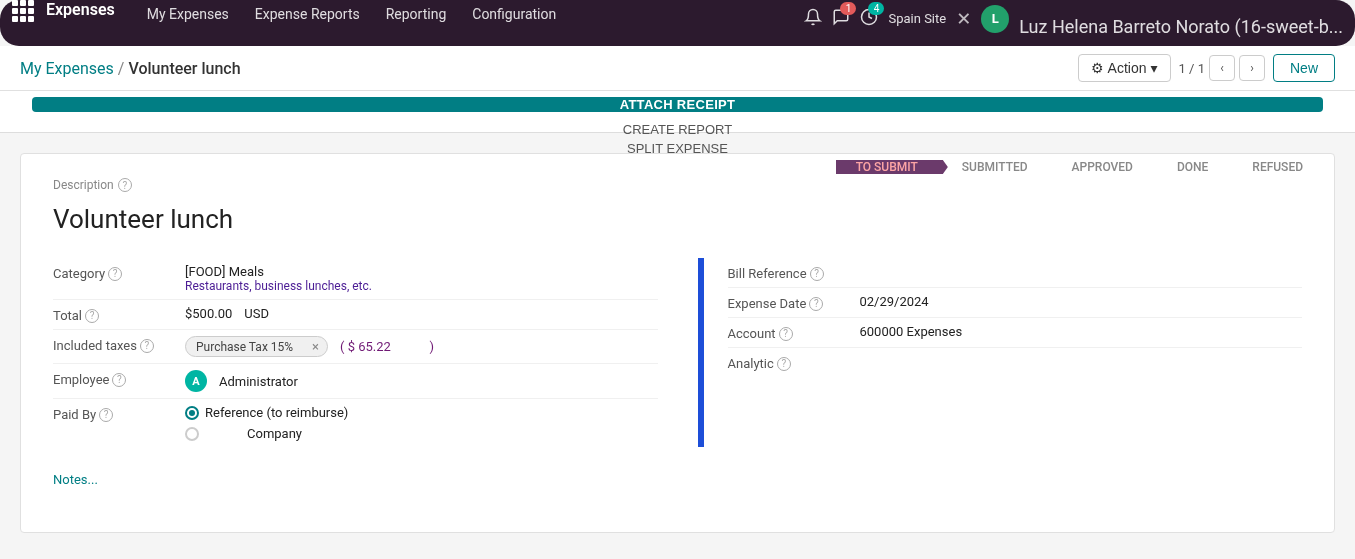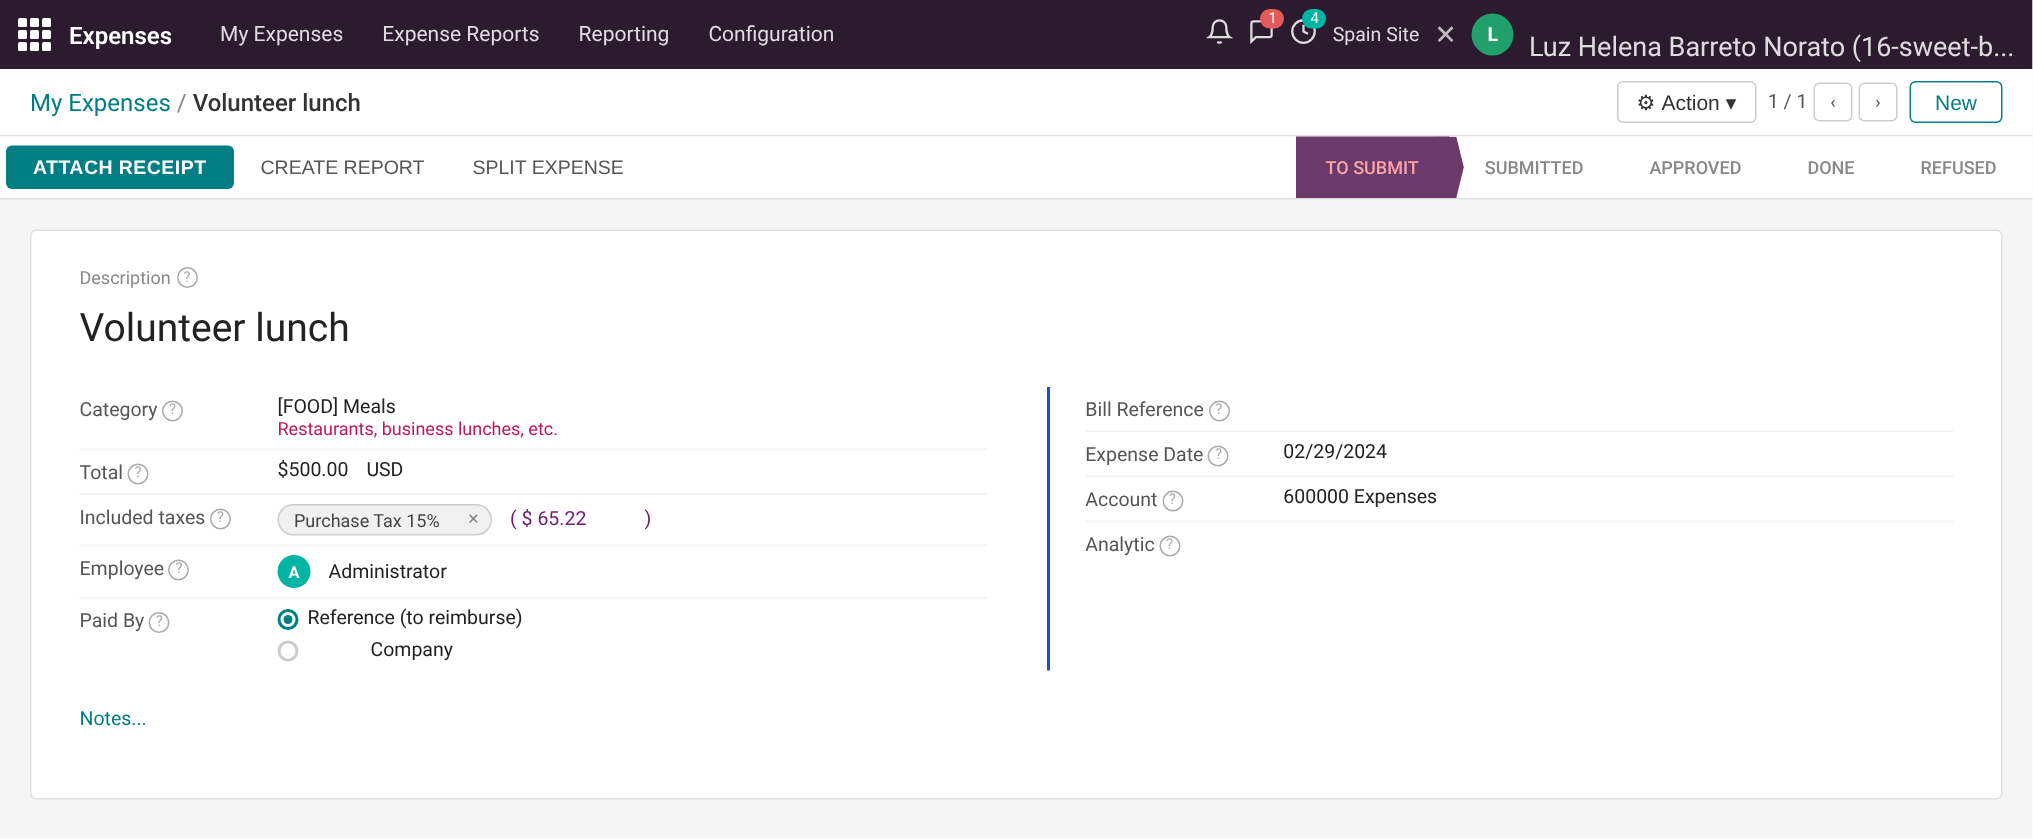--- a/index.html
+++ b/index.html
@@ -3,24 +3,25 @@
   <meta charset="utf-8">
   <style>
     * { box-sizing: border-box; margin: 0; padding: 0; }
     body { font-family: -apple-system, BlinkMacSystemFont, 'Segoe UI', Roboto, sans-serif; font-size: 14px; background: #f5f5f5; }
 
     
     .topnav {
       background: #2c1a2e;
       color: #fff;
       display: flex;
-      align-items: center;
+      align-items: flex-start;
       height: 46px;
       padding: 0 12px;
       gap: 4px;
+      border-radius: 19px;
     }
     .topnav-apps {
       display: grid;
       grid-template-columns: repeat(3,6px);
       grid-template-rows: repeat(3,6px);
       gap: 2px;
       margin-right: 8px;
       cursor: pointer;
     }
     .topnav-apps span { background: #fff; border-radius: 1px; width: 6px; height: 6px; display: block; }
@@ -109,23 +110,24 @@
       padding: 5px 16px; border-radius: 4px; font-size: 14px;
       cursor: pointer; font-weight: 500;
     }
 
     
     .status-bar {
       background: #fff;
       display: flex;
       align-items: stretch;
       border-bottom: 1px solid #ddd;
-      padding: 0 4px;
+      padding: 0 32px;
       gap: 4px;
       height: 42px;
+      flex-direction: column;
     }
     .status-btn-green {
       background: #017e84;
       color: #fff;
       border: none;
       padding: 0 18px;
       font-size: 13px;
       font-weight: 600;
       border-radius: 4px;
       cursor: pointer;
@@ -231,21 +233,21 @@
       align-items: center;
       gap: 3px;
       padding-top: 2px;
     }
     .form-row-value {
       color: #222;
       font-size: 13px;
       flex: 1;
     }
     .form-row-value.category-main { color: #222; }
-    .form-row-value.category-sub { color: #be185d; font-size: 12px; }
+    .form-row-value.category-sub { color: #4c1d95; font-size: 12px; }
     .form-row-inline { display: flex; gap: 12px; align-items: center; }
     .tag {
       display: inline-flex; align-items: center; gap: 19px;
       background: #f0f0f0; border: 1px solid #ccc;
       border-radius: 12px; padding: 2px 8px 2px 10px;
       font-size: 12px; color: #444;
     }
     .tag-x { cursor: pointer; color: #888; font-size: 13px; }
     .tax-amount { color: #701a75; font-size: 13px; }
     .employee-avatar {
@@ -266,21 +268,21 @@
     .radio-circle.selected { border-color: #017e84; }
     .radio-circle.selected::after {
       content: '';
       width: 6px; height: 6px;
       background: #017e84;
       border-radius: 50%;
     }
     .notes-link { color: #017e84; font-size: 13px; cursor: pointer; text-decoration: none; }
 
     .col-left { }
-    .col-right { border-left: 2px solid #1d4ed8; padding-left: 24px; }
+    .col-right { border-left: 6px solid #1d4ed8; padding-left: 24px; }
   </style>
 </head>
 <body>
 
 <nav class="topnav">
   <div class="topnav-apps">
     <span></span>
       <span></span>
       <span></span>
     <span></span>

